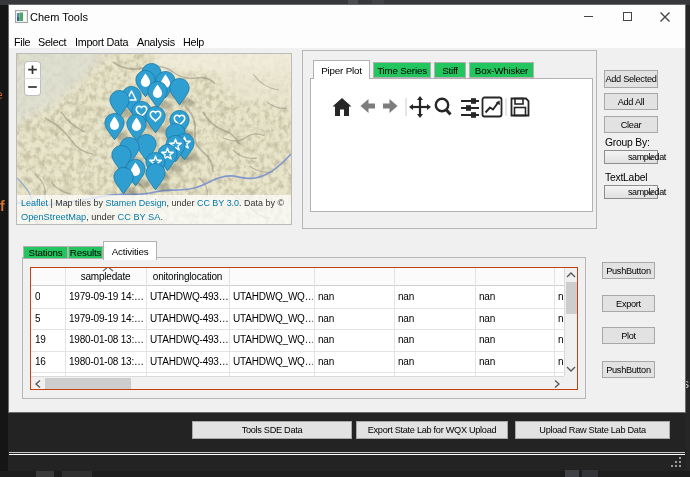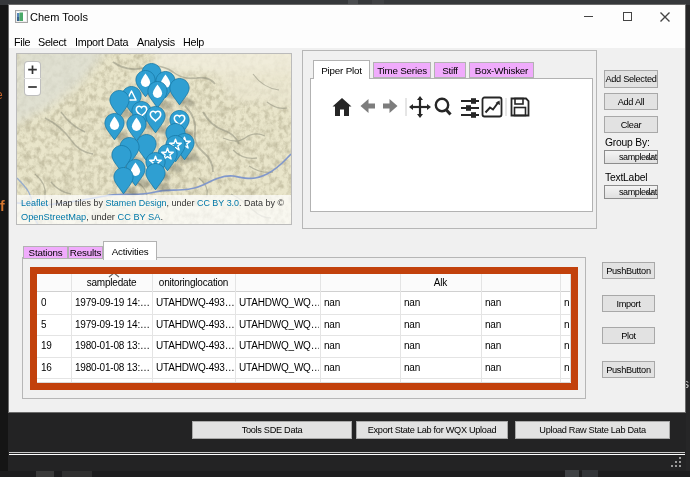--- a/index.html
+++ b/index.html
@@ -1,24 +1,24 @@
 <!DOCTYPE html>
 <html><head>
 <meta charset="utf-8">
 <style>
 *{margin:0;padding:0;box-sizing:border-box}
 html,body{width:690px;height:477px}
 body{background:#232324;font-family:"Liberation Sans",sans-serif;position:relative;overflow:hidden}
 .abs{position:absolute}
 .win{position:absolute;left:8px;top:4px;width:678px;height:409px;background:#f0f0f0;border:1px solid #6b6b6b}
 .btn{position:absolute;background:#e2e2e2;border:1px solid #a8a8a8;font-size:9.2px;letter-spacing:-0.3px;color:#000;display:flex;align-items:center;justify-content:center;white-space:nowrap;overflow:hidden;font-family:"Liberation Sans",sans-serif}
-.combo{position:absolute;background:linear-gradient(#f4f4f4,#e0e0e0);border:1px solid #8d8d8d;font-size:9px;letter-spacing:-0.4px;color:#000;display:flex;align-items:center;padding-left:14px;white-space:nowrap}
+.combo{position:absolute;background:linear-gradient(#f4f4f4,#e0e0e0);border:1px solid #8d8d8d;font-size:9px;letter-spacing:-0.4px;color:#000;display:flex;align-items:center;padding-left:23px;white-space:nowrap}
 .combo .chev{position:absolute;right:3px;top:4px;width:8px;height:6px}
 .menuitem{position:absolute;top:30px;height:14px;line-height:14px;font-size:10.8px;letter-spacing:-0.3px;color:#000;white-space:nowrap}
-.tab{position:absolute;border:1px solid #b2b2b2;background:#f0abfc;font-size:9.8px;letter-spacing:-0.2px;display:flex;align-items:center;justify-content:center;color:#000;white-space:nowrap;overflow:hidden}
+.tab{position:absolute;border:1px solid #b2b2b2;background:#22c55e;font-size:9.8px;letter-spacing:-0.2px;display:flex;align-items:center;justify-content:center;color:#000;white-space:nowrap;overflow:hidden}
 .tab.active{background:#fff;border-bottom:none;z-index:3}
 .hdrtxt{position:absolute;top:0;height:18px;line-height:18px;font-size:10px;letter-spacing:-0.2px;text-align:center;color:#000;white-space:nowrap;overflow:hidden}
 .cell{position:absolute;font-size:10px;letter-spacing:-0.2px;line-height:21.5px;color:#000;white-space:nowrap;overflow:hidden}
 </style>
 </head>
 <body>
 
 <div class="abs" style="left:0;top:0;width:690px;height:5px;background:#36383b"></div>
 <div class="abs" style="left:348px;top:0;width:10px;height:4px;background:#4a4c4f"></div>
 <div class="abs" style="left:372px;top:0;width:12px;height:4px;background:#3f4144"></div>
@@ -240,26 +240,25 @@
  <div class="abs" style="left:596px;top:167px;font-size:10.3px;letter-spacing:-0.2px">TextLabel</div>
  <div class="combo" style="left:595px;top:180px;width:54px;height:14px">sampledat<svg class="chev" viewBox="0 0 8 6">
         <path d="M1 1.5 L4 4.5 L7 1.5" stroke="#444" stroke-width="1.2" fill="none"></path>
       </svg></div>
 
  <div class="abs" style="left:13px;top:252px;width:564px;height:142px;border:1px solid #b6b6b6;background:#f0f0f0;z-index:1"></div>
  <div class="tab" style="left:14px;top:241px;width:45px;height:13px;z-index:2">Stations</div>
  <div class="tab" style="left:59px;top:241px;width:35px;height:13px;z-index:2">Results</div>
  <div class="tab active" style="left:94px;top:236px;width:54px;height:19px">Activities</div>
 
- <div class="abs" style="left:21px;top:262px;width:548px;height:123px;background:#fff;border:7px solid #c2410c;z-index:2;overflow:hidden">
+ <div class="abs" style="left:21px;top:262px;width:548px;height:123px;background:#fff;border:1px solid #c2410c;z-index:2;overflow:hidden">
 
    <div class="abs" style="left:0;top:0;width:533px;height:18px;background:#fbfbfb;border-bottom:1px solid #d0d0d0"></div>
    <div class="hdrtxt" style="left:34px;width:81px">sampledate</div>
    <div class="hdrtxt" style="left:115px;width:83px">onitoringlocation</div>
-   <div class="hdrtxt" style="left:363px;width:81px">Alk</div>
    <svg class="abs" style="left:71px;top:-2px" width="12" height="6">
         <path d="M1 5 L6 1 L11 5" stroke="#666" stroke-width="1.2" fill="none"></path>
       </svg>
 
    <div class="abs" style="left:34px;top:0;width:1px;height:108px;background:#e4e4e4"></div>
    <div class="abs" style="left:115px;top:0;width:1px;height:108px;background:#e4e4e4"></div>
    <div class="abs" style="left:198px;top:0;width:1px;height:108px;background:#e4e4e4"></div>
    <div class="abs" style="left:283px;top:0;width:1px;height:108px;background:#e4e4e4"></div>
    <div class="abs" style="left:363px;top:0;width:1px;height:108px;background:#e4e4e4"></div>
    <div class="abs" style="left:444px;top:0;width:1px;height:108px;background:#e4e4e4"></div>
@@ -316,21 +315,21 @@
         <path d="M6 1.5 L2 5 L6 8.5" stroke="#555" stroke-width="1.3" fill="none"></path>
       </svg>
    <div class="abs" style="left:14px;top:109.5px;width:86px;height:12px;background:#cdcdcd"></div>
    <svg class="abs" style="left:522px;top:111px" width="8" height="10">
         <path d="M2 1.5 L6 5 L2 8.5" stroke="#555" stroke-width="1.3" fill="none"></path>
       </svg>
    <div class="abs" style="left:533px;top:108px;width:14px;height:15px;background:#f0f0f0"></div>
  </div>
 
  <div class="btn" style="left:593px;top:257px;width:53px;height:17px">PushButton</div>
- <div class="btn" style="left:593px;top:290px;width:53px;height:17px">Import</div>
+ <div class="btn" style="left:593px;top:290px;width:53px;height:17px">Export</div>
  <div class="btn" style="left:593px;top:322px;width:53px;height:17px">Plot</div>
  <div class="btn" style="left:593px;top:356px;width:53px;height:17px">PushButton</div>
 
  <div class="btn" style="left:183px;top:416px;width:160px;height:18px">Tools SDE Data</div>
  <div class="btn" style="left:347px;top:416px;width:152px;height:18px">Export State Lab for WQX Upload</div>
  <div class="btn" style="left:506px;top:416px;width:155px;height:18px">Upload Raw State Lab Data</div>
 
  <div class="abs" style="left:0;top:447px;width:676px;height:1px;background:#c8c8c8"></div>
  <div class="abs" style="left:0;top:448.5px;width:676px;height:1px;background:#fff"></div>
  <svg class="abs" style="left:662px;top:452px" width="12" height="12">

